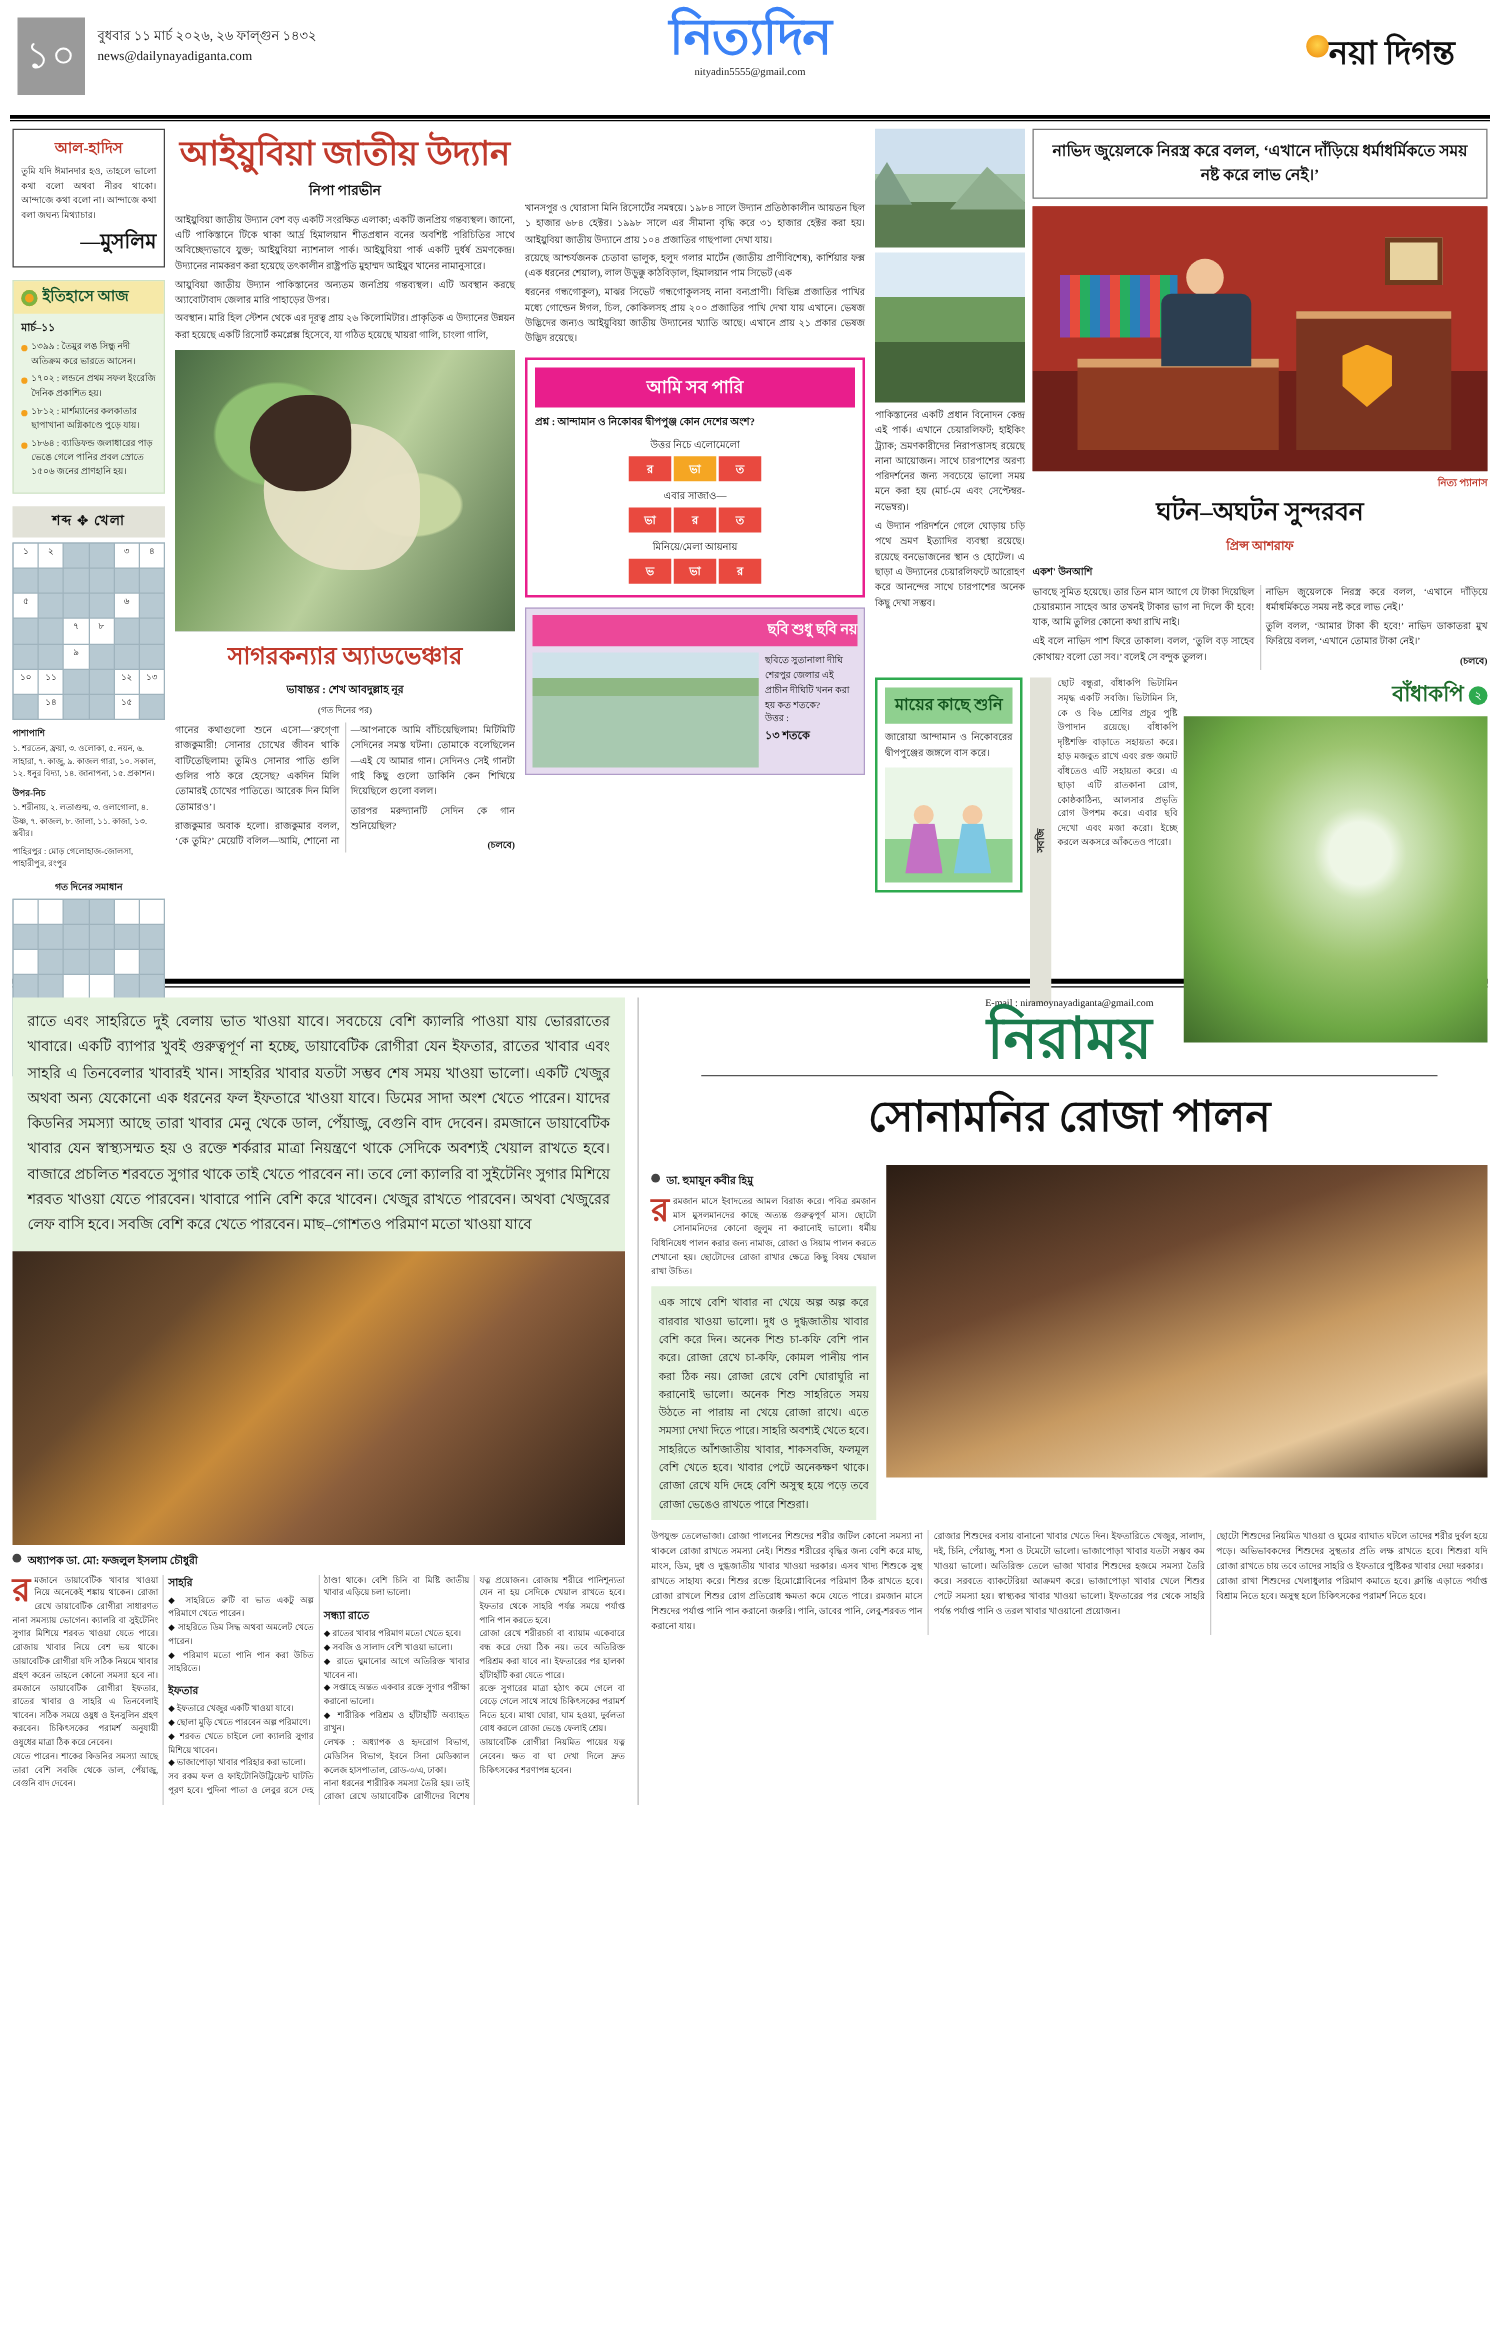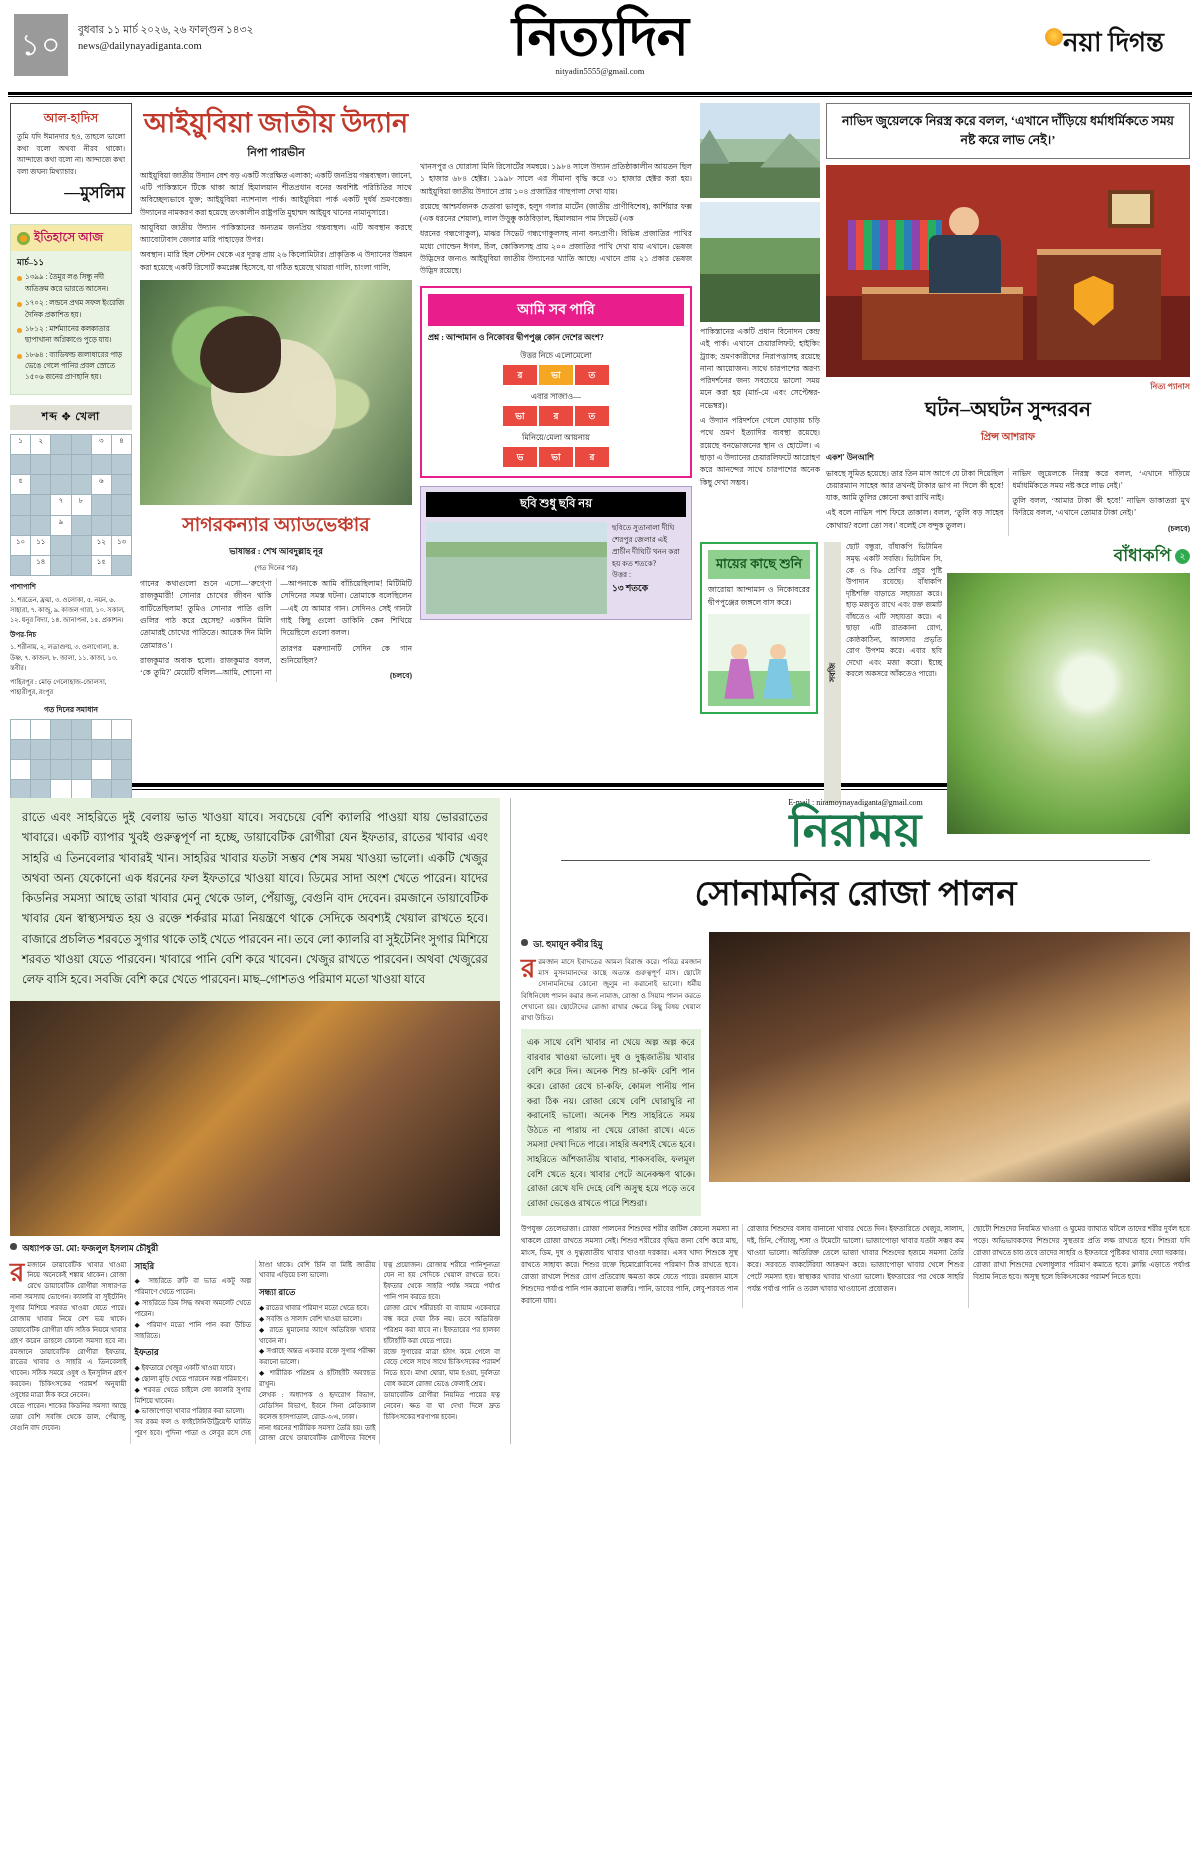--- a/index.html
+++ b/index.html
@@ -17,21 +17,21 @@
   .masthead { position:relative; height: 88px; padding: 14px 14px 0 14px; }
   .pagebox {
     position:absolute; left:14px; top:14px; width:54px; height:62px;
     background:#9a9a9a; color:#fff; font-size:30px; line-height:62px;
     text-align:center; letter-spacing:1px;
   }
   .dateline { position:absolute; left:78px; top:22px; font-size:10.5px; line-height:1.55; color:#1a1a1a; }
   .dateline .em { font-family:"Liberation Serif", serif; }
   .logo-center { position:absolute; left:0; right:0; top:10px; text-align:center; }
   .logo-main {
-    font-size:54px; font-weight:bold; color:#000000; letter-spacing:-1px;
+    font-size:40px; font-weight:bold; color:#3b82f6; letter-spacing:-1px;
     font-family:"Liberation Serif", serif; line-height:1;
   }
   .logo-mail { font-size:8.5px; color:#222; margin-top:2px; }
   .logo-right { position:absolute; right:36px; top:22px; text-align:right; }
   .logo-right .nd { font-size:26px; font-weight:bold; color:#111; letter-spacing:0px; }
   .logo-right .sun {
     display:inline-block; width:18px; height:18px; border-radius:50%;
     background: radial-gradient(circle at 50% 45%, #ffd24a 0%, #f5a623 60%, #e8850c 100%);
     vertical-align:-2px; margin-right:-4px; position:relative; top:-7px;
   }
@@ -47,21 +47,21 @@
   .upper { position:relative; padding:6px 10px 0 10px; height:680px; }
   .u-grid { display:grid; grid-template-columns: 122px 272px 272px 1fr; gap:8px; height:672px; }
 
   
   .hadis-box { border:1px solid #444; padding:5px 6px 6px 6px; }
   .hadis-title { text-align:center; color:#c0392b; font-size:12px; font-weight:bold; margin-bottom:3px; }
   .hadis-text { font-size:7.2px; line-height:1.6; text-align:justify; }
   .hadis-src { text-align:right; display:block; margin-top:2px; font-weight:bold; }
 
   .hist-box { margin-top:10px; background:#e9f4e4; border:1px solid #cfe3c6; }
-  .hist-head { background:#f6e9a8; padding:3px 6px; font-size:12px; font-weight:bold; color:#be185d; display:flex; align-items:center; gap:4px; }
+  .hist-head { background:#f6e9a8; padding:3px 6px; font-size:12px; font-weight:bold; color:#14532d; display:flex; align-items:center; gap:4px; }
   .hist-dot { width:13px; height:13px; border-radius:50%; background:#f4a11d; display:inline-block;
               box-shadow: inset 0 0 0 3px #7cb342; }
   .hist-body { padding:5px 6px 7px 6px; font-size:7.2px; line-height:1.58; }
   .hist-mon { font-weight:bold; font-size:8.5px; margin-bottom:3px; }
   .hist-item { display:flex; gap:3px; margin-bottom:3px; }
   .hist-bullet { width:5px; height:5px; border-radius:50%; background:#f4a11d; flex:0 0 5px; margin-top:4px; }
 
   .word-head { margin-top:10px; background:#e2e2d8; text-align:center; font-size:11px; font-weight:bold;
                padding:3px 0; letter-spacing:1px; }
   .xw { margin-top:4px; display:grid; grid-template-columns:repeat(6,1fr); gap:1px; background:#9fb3bd; border:1px solid #9fb3bd; }
@@ -142,21 +142,21 @@
   .mom { border:2px solid #2eaa4f; padding:6px; }
   .mom-head { background:#8fd08f; text-align:center; font-size:13px; font-weight:bold; padding:4px 0; color:#14561f; }
   .mom-text { font-size:7.6px; line-height:1.6; text-align:justify; margin:5px 0; }
   .mom-art { height:92px; background:linear-gradient(#eaf6e7 0 62%, #8fd08f 62% 100%); position:relative; }
   .doll { position:absolute; bottom:6px; width:34px; height:56px; }
   .doll .h{position:absolute;left:9px;top:0;width:16px;height:16px;border-radius:50%;background:#f3cba4;}
   .doll .d{position:absolute;left:2px;top:15px;width:30px;height:40px;background:#c471c4;clip-path:polygon(22% 0,78% 0,100% 100%,0 100%);}
   .doll.b .d{background:#7ec8e3;}
 
   .pic-box { border:1px solid #b09cc8; background:#e6dcef; padding:5px; }
-  .pic-head { background:#000000; color:#fff; text-align:center; font-size:11.5px; font-weight:bold; padding:3px 13px; }
+  .pic-head { background:#ec4899; color:#fff; text-align:right; font-size:11.5px; font-weight:bold; padding:3px 0; }
   .pic-q { font-size:7.4px; line-height:1.6; }
   .pic-ans { font-weight:bold; font-size:9px; color:#111; }
 
   .cab-label { writing-mode:vertical-rl; transform:rotate(180deg); background:#e2e2d8; font-size:8px;
                text-align:center; padding:4px 2px; font-weight:bold; }
   .cab-title { text-align:right; font-size:17px; font-weight:bold; color:#1d6b2a; }
   .cab-num { display:inline-block; width:15px; height:15px; border-radius:50%; background:#2eaa4f; color:#fff;
              font-size:9px; text-align:center; line-height:15px; vertical-align:2px; }
   .cab-text { font-size:7.2px; line-height:1.6; text-align:justify; }
 

